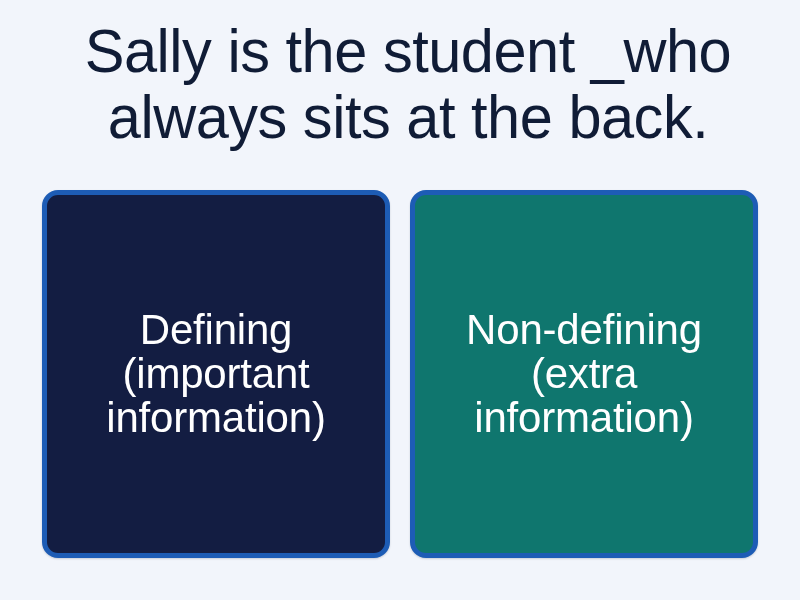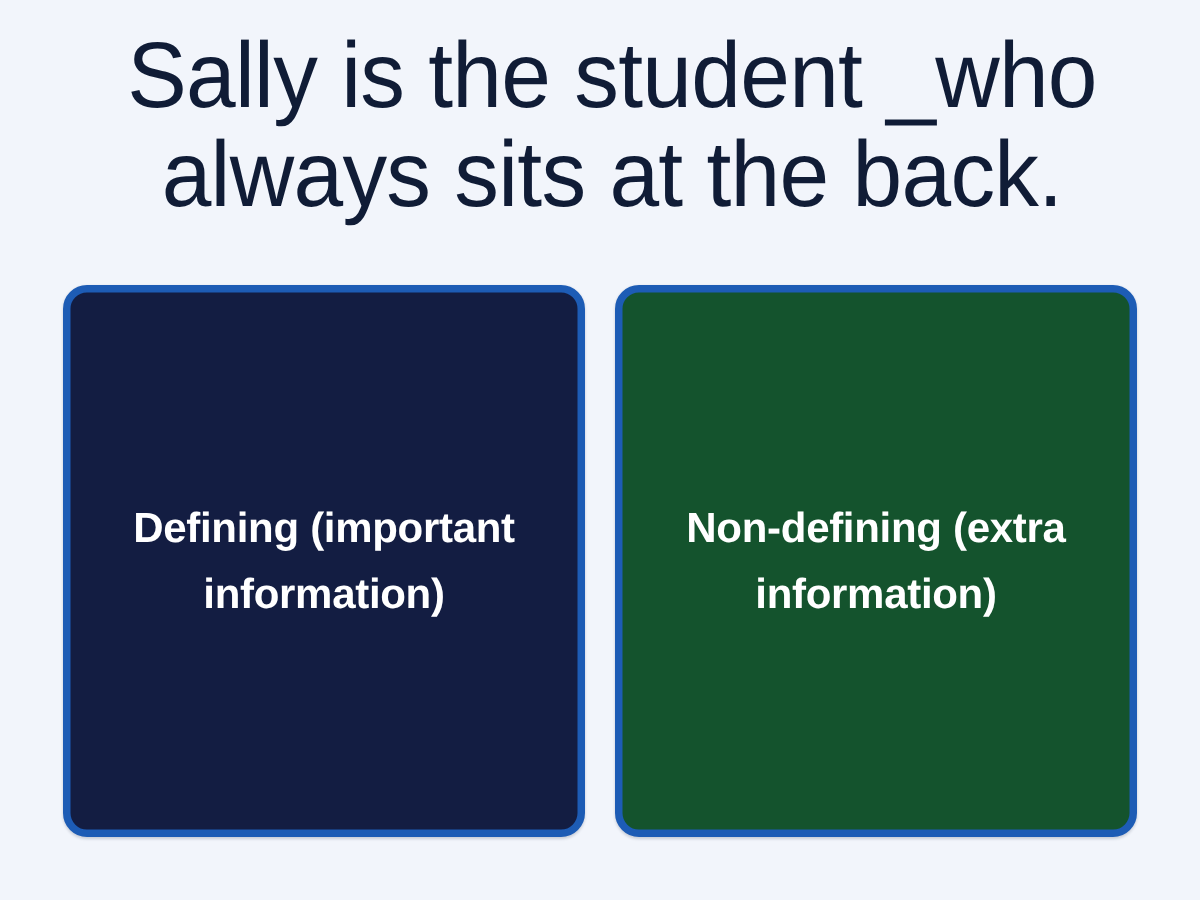--- a/index.html
+++ b/index.html
@@ -72,23 +72,23 @@
     display: flex;
     align-items: center;
     justify-content: center;
     padding: 12px 10px;
     cursor: pointer;
     box-shadow: 0 1px 2px rgba(16, 28, 54, 0.18);
   }
 
   .option-label {
     color: #ffffff;
-    font-size: 28px;
+    font-size: 42px;
     line-height: 44px;
-    font-weight: 700;
+    font-weight: 400;
     text-align: center;
     letter-spacing: -0.2px;
     font-family: "Liberation Sans", sans-serif;
     white-space: pre-line;
     word-break: break-word;
     display: block;
     width: 100%;
   }
 </style>
 </head>
@@ -99,19 +99,19 @@
   <div class="question-area">
     <div class="question-text" style="color: rgb(16, 28, 54);">Sally is the student _who always sits at the back.</div>
   </div>
 
   <div class="options-area">
 
     <div class="option-card" style="background: rgb(19, 29, 66); border-color: rgb(29, 92, 181);">
       <span class="option-label" style="color: rgb(255, 255, 255);">Defining (important information)</span>
     </div>
 
-    <div class="option-card" style="background: #14532d; border-color: rgb(29, 92, 181);">
+    <div class="option-card" style="background: #0f766e; border-color: rgb(29, 92, 181);">
       <span class="option-label" style="color: rgb(255, 255, 255);">Non-defining (extra information)</span>
     </div>
 
   </div>
 
 </div>
 
 </body></html>

